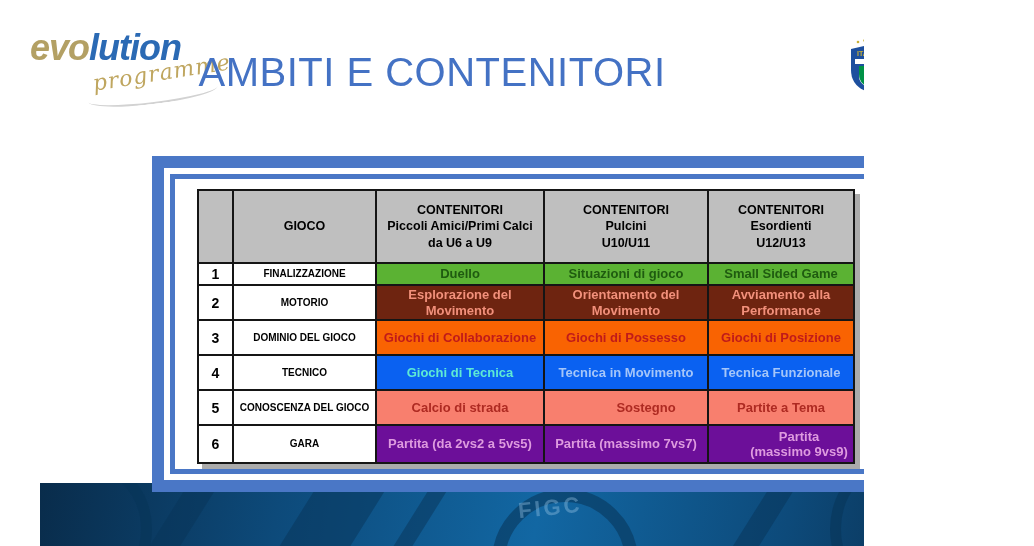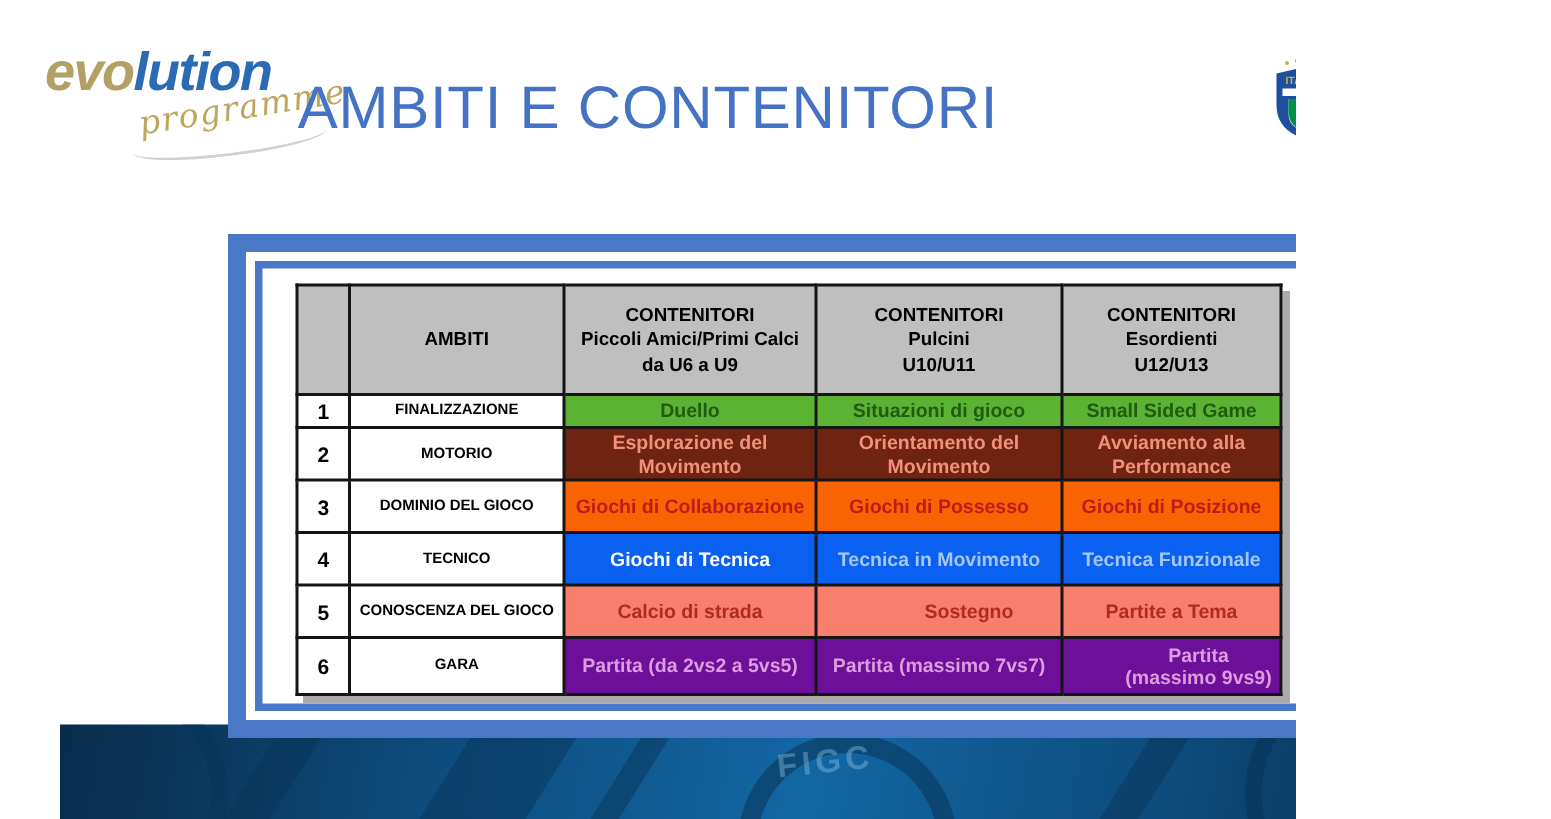--- a/index.html
+++ b/index.html
@@ -113,21 +113,21 @@
           <col style="width:168px">
         <col style="width:164px">
           <col style="width:146px">
       </colgroup>
       <thead>
           <tr id="head-row">
             <th>
               <div></div>
             </th>
             <th>
-              <div>AMBITI</div>
+              <div>GIOCO</div>
             </th>
             <th>
               <div>CONTENITORI</div>
               <div>Piccoli Amici/Primi Calci</div>
               <div>da U6 a U9</div>
             </th>
             <th>
               <div>CONTENITORI</div>
               <div>Pulcini</div>
               <div>U10/U11</div>
@@ -157,21 +157,21 @@
           <tr style="height: 35px;">
             <td class="num">3</td>
             <td class="amb">DOMINIO DEL GIOCO</td>
             <td class="cell" style="background: rgb(249, 99, 2); color: rgb(192, 26, 26);">Giochi di Collaborazione</td>
             <td class="cell" style="background: rgb(249, 99, 2); color: rgb(192, 26, 26);">Giochi di Possesso</td>
             <td class="cell" style="background: rgb(249, 99, 2); color: rgb(192, 26, 26);">Giochi di Posizione</td>
           </tr>
           <tr style="height: 35px;">
             <td class="num">4</td>
             <td class="amb">TECNICO</td>
-            <td class="cell" style="background: rgb(10, 97, 241); color: #ffffff;">Giochi di Tecnica</td>
+            <td class="cell" style="background: rgb(10, 97, 241); color: #5eead4;">Giochi di Tecnica</td>
             <td class="cell" style="background: rgb(10, 97, 241); color: rgb(165, 198, 249);">Tecnica in Movimento</td>
             <td class="cell" style="background: rgb(10, 97, 241); color: rgb(165, 198, 249);">Tecnica Funzionale</td>
           </tr>
           <tr style="height: 35px;">
             <td class="num">5</td>
             <td class="amb">CONOSCENZA DEL GIOCO</td>
             <td class="cell" style="background: rgb(248, 127, 110); color: rgb(174, 42, 34);">Calcio di strada</td>
             <td class="cell" style="background: rgb(248, 127, 110); color: rgb(174, 42, 34); padding-left: 44px;">Sostegno</td>
             <td class="cell" style="background: rgb(248, 127, 110); color: rgb(174, 42, 34);">Partite a Tema</td>
           </tr>

